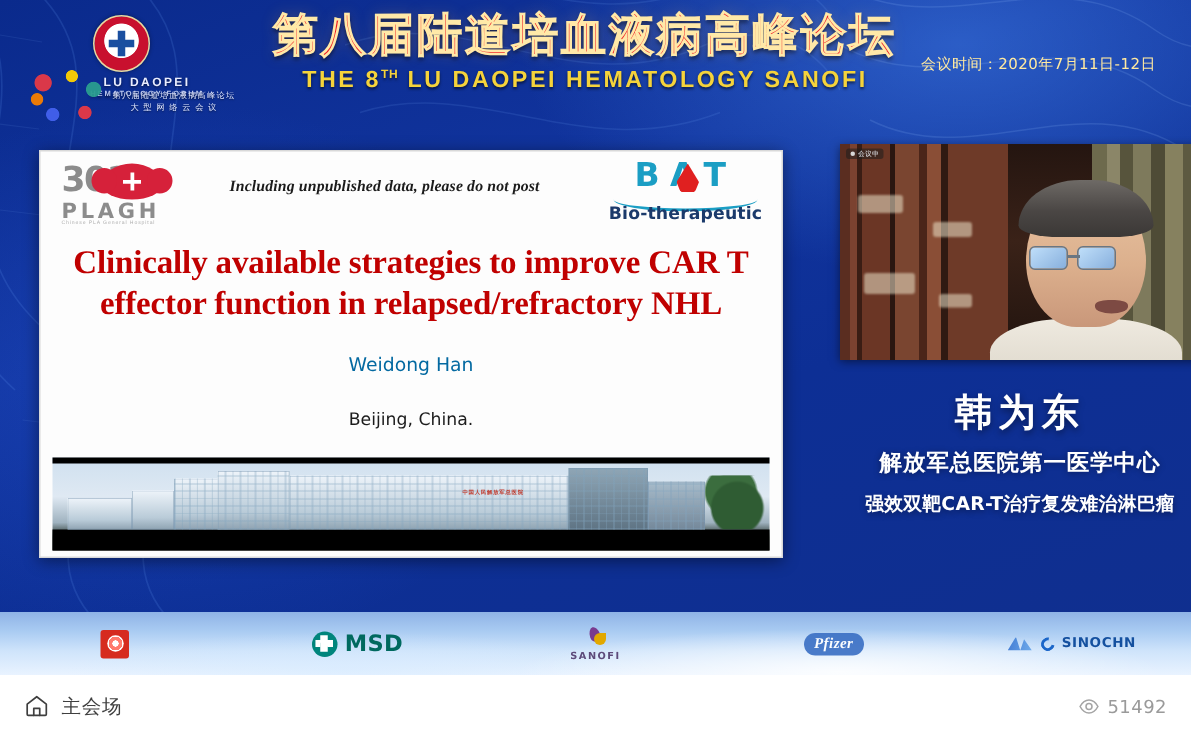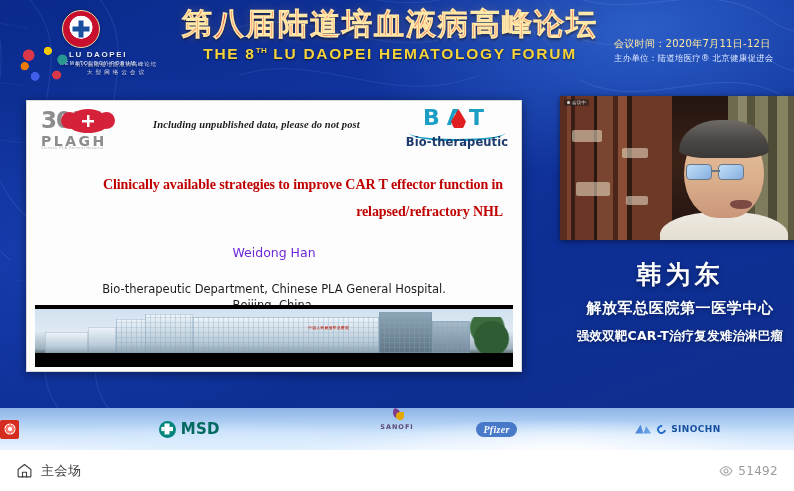--- a/index.html
+++ b/index.html
@@ -168,29 +168,29 @@
     position:absolute; left:6px; top:20px; width:96px; height:16px;
     border-bottom:2.2px solid #1b9ec4;
     border-radius:0 0 50% 50%;
   }
   .bat-word {
     position:absolute; left:0; top:30px; width:108px; text-align:center;
     font-size:11.5px; font-weight:bold; color:#1b3a6b; letter-spacing:.1px;
     font-family:"DejaVu Sans","Liberation Sans",sans-serif;
   }
   .slide-title {
-    margin:18px 18px 0;
-    text-align:right;
+    margin:8px 18px 0;
+    text-align:center;
     font-family:"Liberation Serif","DejaVu Serif",serif;
-    font-weight:bold; font-size:14px; line-height:27px;
+    font-weight:bold; font-size:22px; line-height:27px;
     color:#c00000; letter-spacing:-.1px;
   }
   .slide-author {
     margin-top:20px; text-align:center;
-    font-size:12.5px; color:#6d28d9;
+    font-size:12.5px; color:#0369a1;
     font-family:"DejaVu Sans","Liberation Sans",sans-serif;
   }
   .slide-affil {
     margin-top:21px; text-align:center;
     font-size:11.5px; line-height:16px; color:#1c1c1c;
     font-family:"DejaVu Sans","Liberation Sans",sans-serif;
   }
   .slide-photo {
     position:absolute; left:8px; right:8px; bottom:4px; height:62px;
     background:
@@ -287,21 +287,21 @@
   
   .sponsors {
     position:absolute; left:0; bottom:0; width:794px; height:42px;
     background:
       radial-gradient(ellipse 300px 40px at 560px 40px, rgba(255,255,255,.85), rgba(255,255,255,0) 72%),
       radial-gradient(ellipse 260px 34px at 230px 38px, rgba(215,235,255,.6), rgba(215,235,255,0) 72%),
       linear-gradient(180deg,#8fb3e6 0%, #a9cbf2 30%, #cfe4fb 62%, #e9f3ff 100%);
     display:flex; align-items:center;
   }
   .sp-item {
-    flex:1; display:flex; align-items:center; 
+    flex:1; display:flex; align-items:center; justify-content:center;
     gap:5px; height:42px;
   }
   .sp-label {
     font-family:"DejaVu Sans","Liberation Sans",sans-serif;
     font-weight:bold; letter-spacing:.2px;
   }
   .mark-red-sq {
     width:19px; height:19px; background:#d62b1f; border-radius:2px;
     position:relative;
   }
@@ -441,26 +441,25 @@
         </div>
         <div class="cn-ring"></div>
         <div class="cn-ring-txt">
           <div>第八届陆道培血液病高峰论坛</div>
           <div>大 型 网 络 云 会 议</div>
         </div>
       </div>
 
       <div class="hdr-title-wrap">
         <div class="hdr-title-cn">第八届陆道培血液病高峰论坛</div>
-        <div class="hdr-title-en"><span>THE 8</span><sup>TH</sup><span> LU DAOPEI HEMATOLOGY FORUM</span></div>
+        <div class="hdr-title-en"><span>THE 8</span><sup>TH</sup><span> LU DAOPEI HEMATOLOGY SANOFI</span></div>
       </div>
 
       <div class="hdr-meta">
         <div class="m1">会议时间：2020年7月11日-12日</div>
-        <div class="m2">主办单位：陆道培医疗®  北京健康促进会</div>
       </div>
     </div>
 
     <div class="slide">
 
       <div class="slide-topbar">
         <div class="plagh">
           <div class="plagh-301">
             <div class="plagh-blob"></div>
             <div class="plagh-star"></div>
@@ -476,21 +475,20 @@
           <div class="bat-letters">BAT</div>
           <div class="bat-drop"></div>
           <div class="bat-arc"></div>
           <div class="bat-word">Bio-therapeutic</div>
         </div>
       </div>
 
       <div class="slide-title">Clinically available strategies to improve CAR T effector function in relapsed/refractory NHL</div>
       <div class="slide-author">Weidong Han</div>
       <div class="slide-affil">
-        <div>Bio-therapeutic Department, Chinese PLA General Hospital.</div>
         <div>Beijing, China.</div>
       </div>
 
       <div class="slide-photo">
         <div class="bld" style="left:2%;top:44%;width:9%;height:34%;"></div>
         <div class="bld" style="left:11%;top:36%;width:6%;height:42%;"></div>
         <div class="bld" style="left:17%;top:22%;width:16%;height:56%;">
           <div class="bld-windows"></div>
         </div>
         <div class="bld" style="left:23%;top:14%;width:10%;height:64%;">

